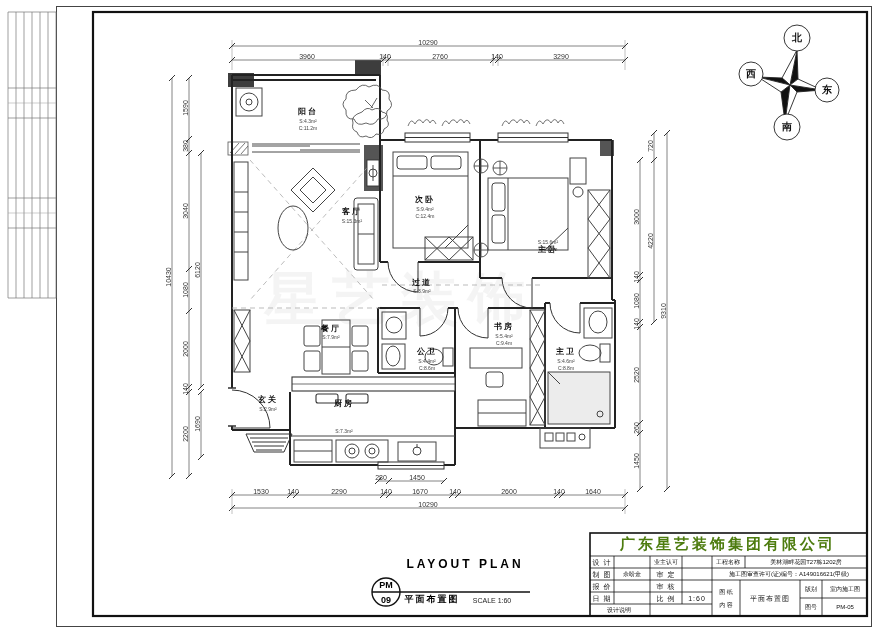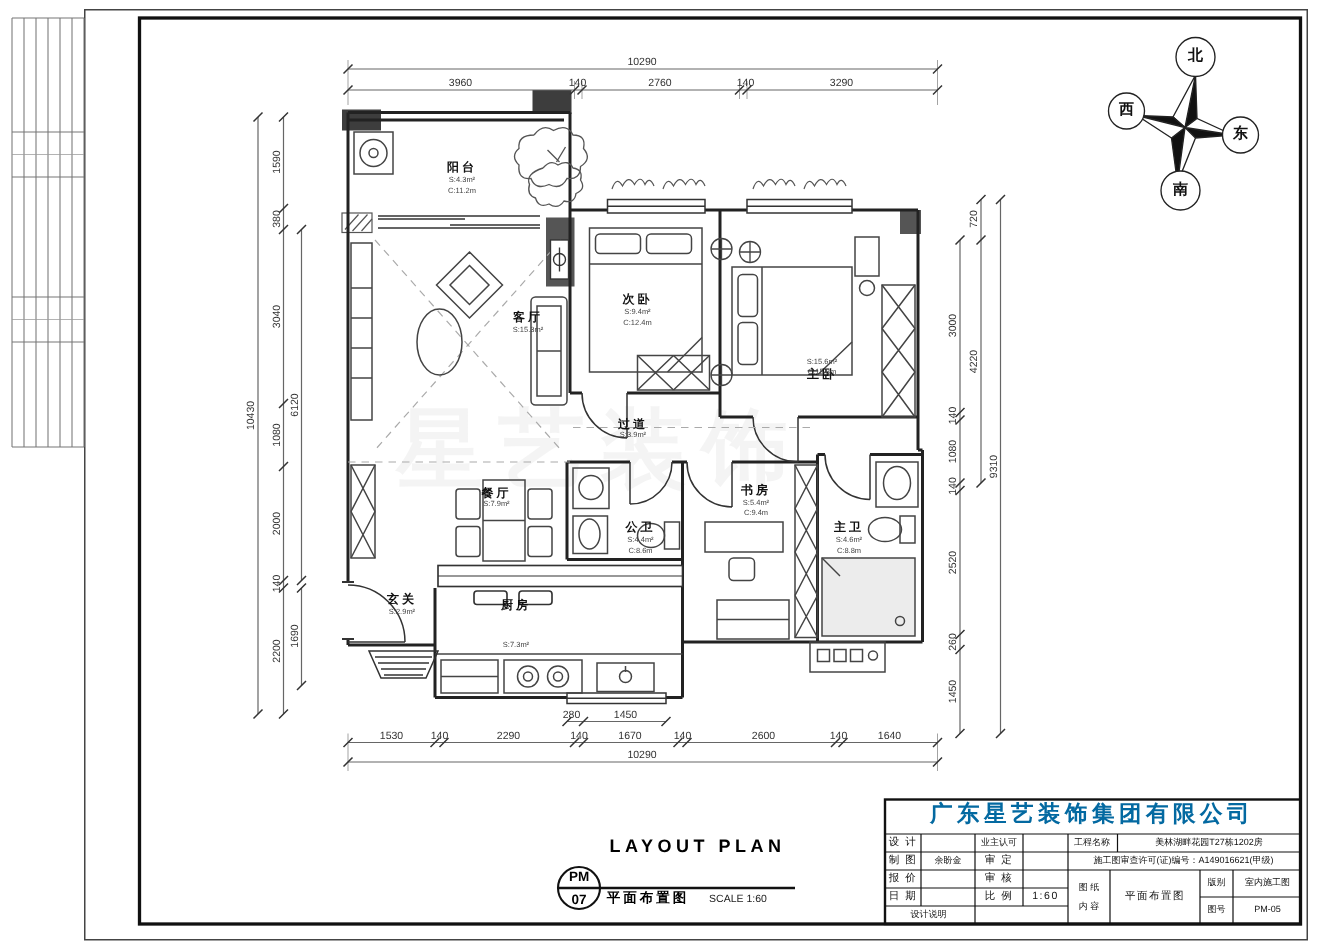--- a/index.html
+++ b/index.html
@@ -7,21 +7,21 @@
          font-family:"Liberation Sans","DejaVu Sans",sans-serif;}
   svg{position:absolute;left:0;top:0;}
   .lab{position:absolute;transform:translate(-50%,-50%);white-space:nowrap;color:#222;line-height:1;}
   .v{transform:translate(-50%,-50%) rotate(-90deg);}
   .dm{font-size:7px;color:#333;}
   .rn{font-size:8px;font-weight:bold;letter-spacing:2px;color:#111;}
   .ra{font-size:5px;color:#444;letter-spacing:0;}
   .cmp{font-size:10px;font-weight:bold;color:#111;}
   .tb{font-size:7px;color:#111;letter-spacing:1px;}
   .tbs{font-size:6px;color:#111;letter-spacing:0;}
-  .company{font-size:15px;font-weight:bold;letter-spacing:3px;color:#0369a1;
+  .company{font-size:15px;font-weight:bold;letter-spacing:3px;color:#4d7c0f;
            font-family:"Liberation Serif","DejaVu Serif",serif;}
   .ft-en{font-size:12px;font-weight:bold;letter-spacing:3px;color:#000;}
   .ft-cn{font-size:9px;font-weight:bold;letter-spacing:2px;color:#000;}
   .ft-sc{font-size:7px;color:#222;}
   .ft-code{font-size:9px;font-weight:bold;color:#000;}
   .wm{position:absolute;left:400px;top:300px;transform:translate(-50%,-50%);
       font-size:58px;letter-spacing:10px;color:rgba(0,0,0,0.045);font-weight:bold;}
 </style>
 </head>
 <body>
@@ -375,21 +375,21 @@
 
   <span class="lab rn" style="left:344px;top:404px">厨房</span>
   <span class="lab ra" style="left:344px;top:431px">S:7.3m²</span>
 
   <span class="lab cmp" style="left:797px;top:38px">北</span>
   <span class="lab cmp" style="left:751px;top:74px">西</span>
   <span class="lab cmp" style="left:827px;top:90px">东</span>
   <span class="lab cmp" style="left:787px;top:127px">南</span>
 
   <span class="lab ft-code" style="left:386px;top:585px">PM</span>
-  <span class="lab ft-code" style="left:386px;top:600px">07</span>
+  <span class="lab ft-code" style="left:386px;top:600px">09</span>
   <span class="lab ft-en" style="left:465px;top:564px">LAYOUT PLAN</span>
   <span class="lab ft-cn" style="left:432px;top:599px">平面布置图</span>
   <span class="lab ft-sc" style="left:492px;top:600px">SCALE 1:60</span>
 
   <span class="lab company" style="left:728px;top:544px">广东星艺装饰集团有限公司</span>
   <span class="lab tb" style="left:602px;top:562px">设 计</span>
   <span class="lab tbs" style="left:666px;top:562px">业主认可</span>
   <span class="lab tbs" style="left:728px;top:562px">工程名称</span>
   <span class="lab tbs" style="left:806px;top:562px">美林湖畔花园T27栋1202房</span>
   <span class="lab tb" style="left:602px;top:574px">制 图</span>

